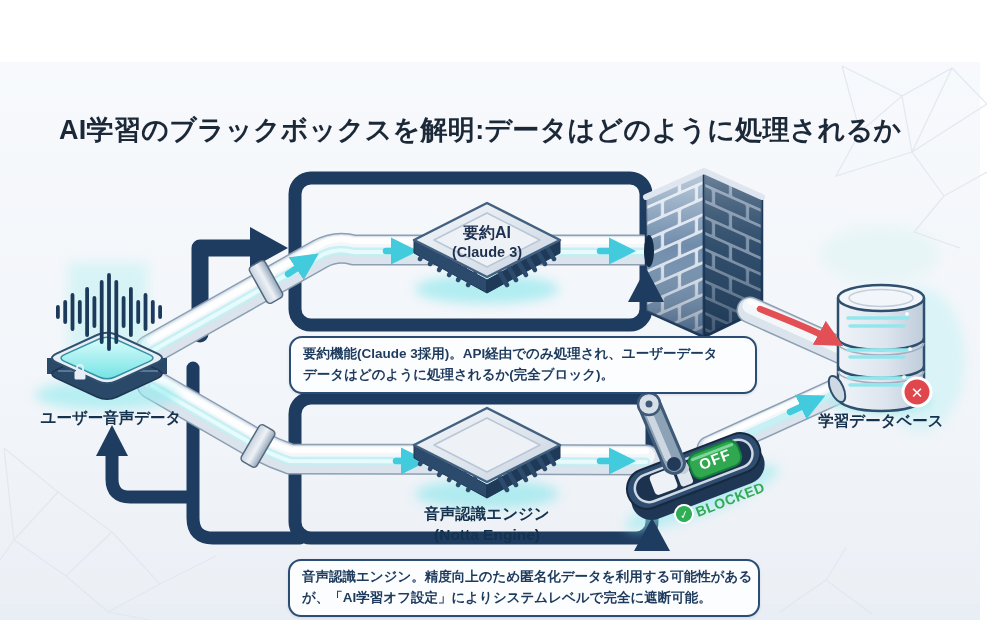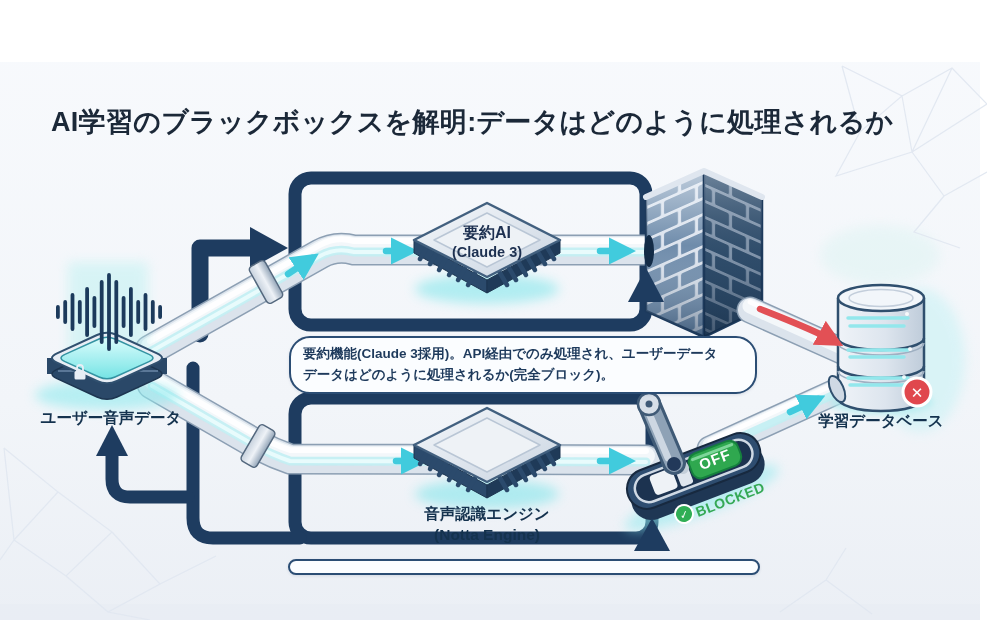--- a/index.html
+++ b/index.html
@@ -3,27 +3,27 @@
 <meta charset="utf-8">
 <style>
   html,body{margin:0;padding:0;background:#ffffff;}
   .stage{
     position:relative;width:987px;height:620px;overflow:hidden;
     font-family:"Liberation Sans","DejaVu Sans",sans-serif;
     background:#ffffff;
   }
   .stage .bg-svg{position:absolute;left:0;top:0;}
   h1.title{
-    position:absolute;left:47px;top:100px;margin:4px;width:910px;
+    position:absolute;left:47px;top:100px;margin:12px;width:910px;
     font-size:27px;font-weight:800;letter-spacing:0.3px;color:#1b2838;
     z-index:5;
   }
   .callout{
     position:absolute;z-index:6;box-sizing:border-box;
-    background:#fbfdff;border:2.5px solid #2b4d74;border-radius:21px;
+    background:#fbfdff;border:2.5px solid #2b4d74;border-radius:13px;
     padding:6px 12px;color:#1e3a5c;font-weight:700;font-size:13.5px;
     line-height:1.55;box-shadow:0 1px 3px rgba(30,60,96,0.12);
   }
   .callout .ln{white-space:nowrap;}
   #callout-summary{left:289px;top:336px;width:468px;}
   #callout-engine{left:288px;top:559px;width:472px;}
   svg text{font-family:"Liberation Sans","DejaVu Sans",sans-serif;}
   .node-label{font-size:15.5px;font-weight:800;fill:#14324e;}
   .chip-label1{font-size:16px;font-weight:800;fill:#1d3050;}
   .chip-label2{font-size:14.5px;font-weight:800;fill:#1d3050;}
@@ -318,15 +318,17 @@
   <text class="node-label" x="881" y="426" text-anchor="middle">学習データベース</text>
   <text class="node-label" x="487" y="519" text-anchor="middle">音声認識エンジン</text>
   <text class="node-label" x="487" y="540" text-anchor="middle">(Notta Engine)</text>
 </svg>
 
 <div class="callout" id="callout-summary">
   <div class="ln">要約機能(Claude 3採用)。API経由でのみ処理され、ユーザーデータ</div>
   <div class="ln">データはどのように処理されるか(完全ブロック)。</div>
 </div>
 <div class="callout" id="callout-engine">
+  <div class="ln">音声認識エンジン。精度向上のため匿名化データを利用する可能性がある</div>
+  <div class="ln">が、「AI学習オフ設定」によりシステムレベルで完全に遮断可能。</div>
 </div>
 
 </div>
 
 </body></html>

